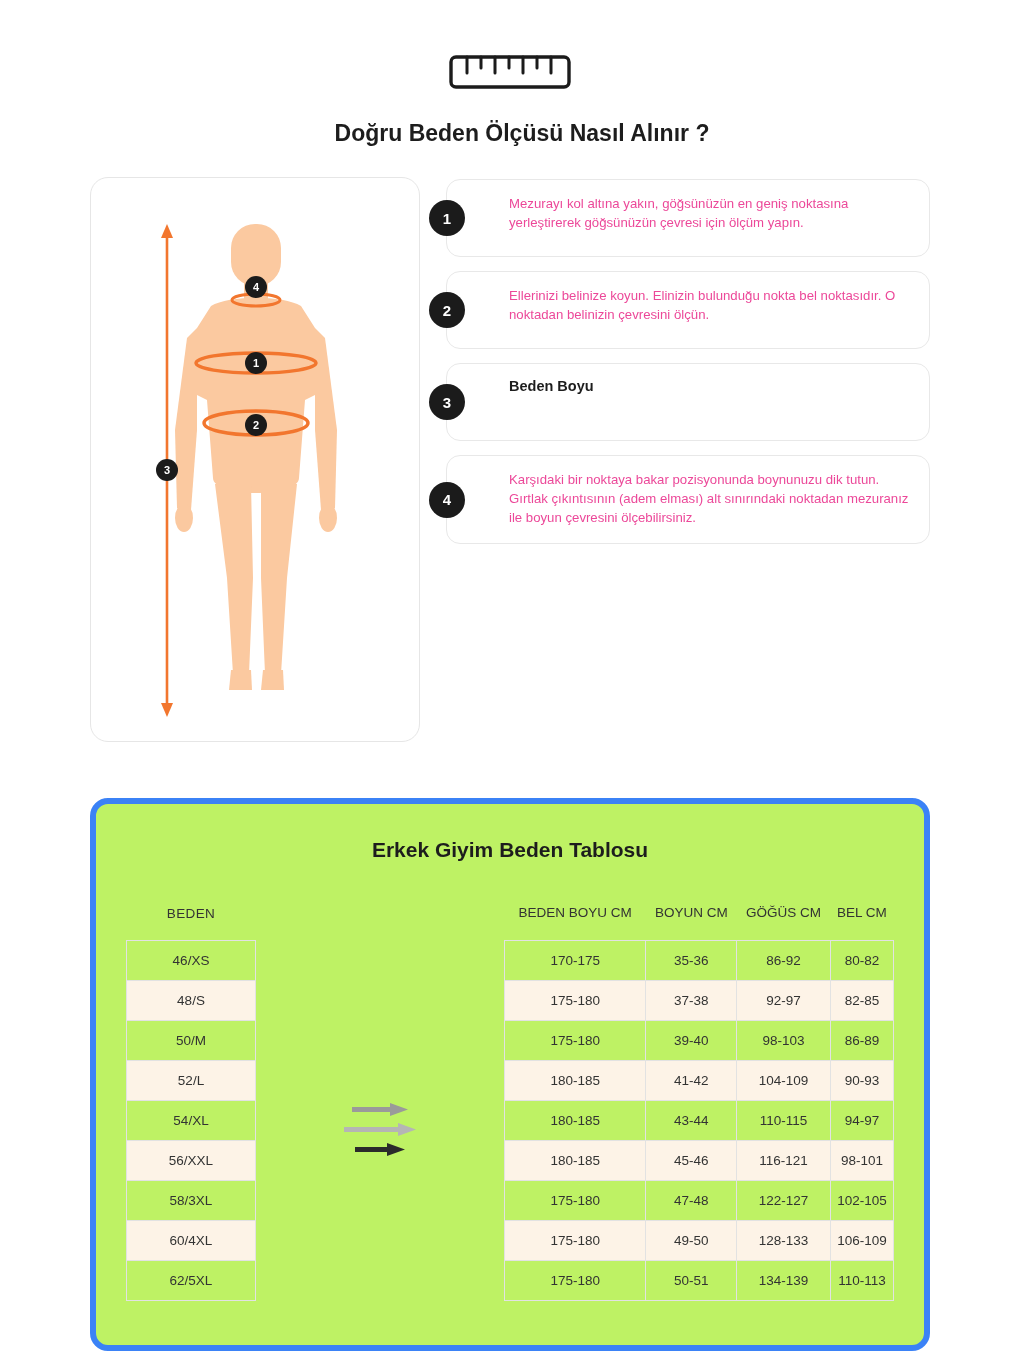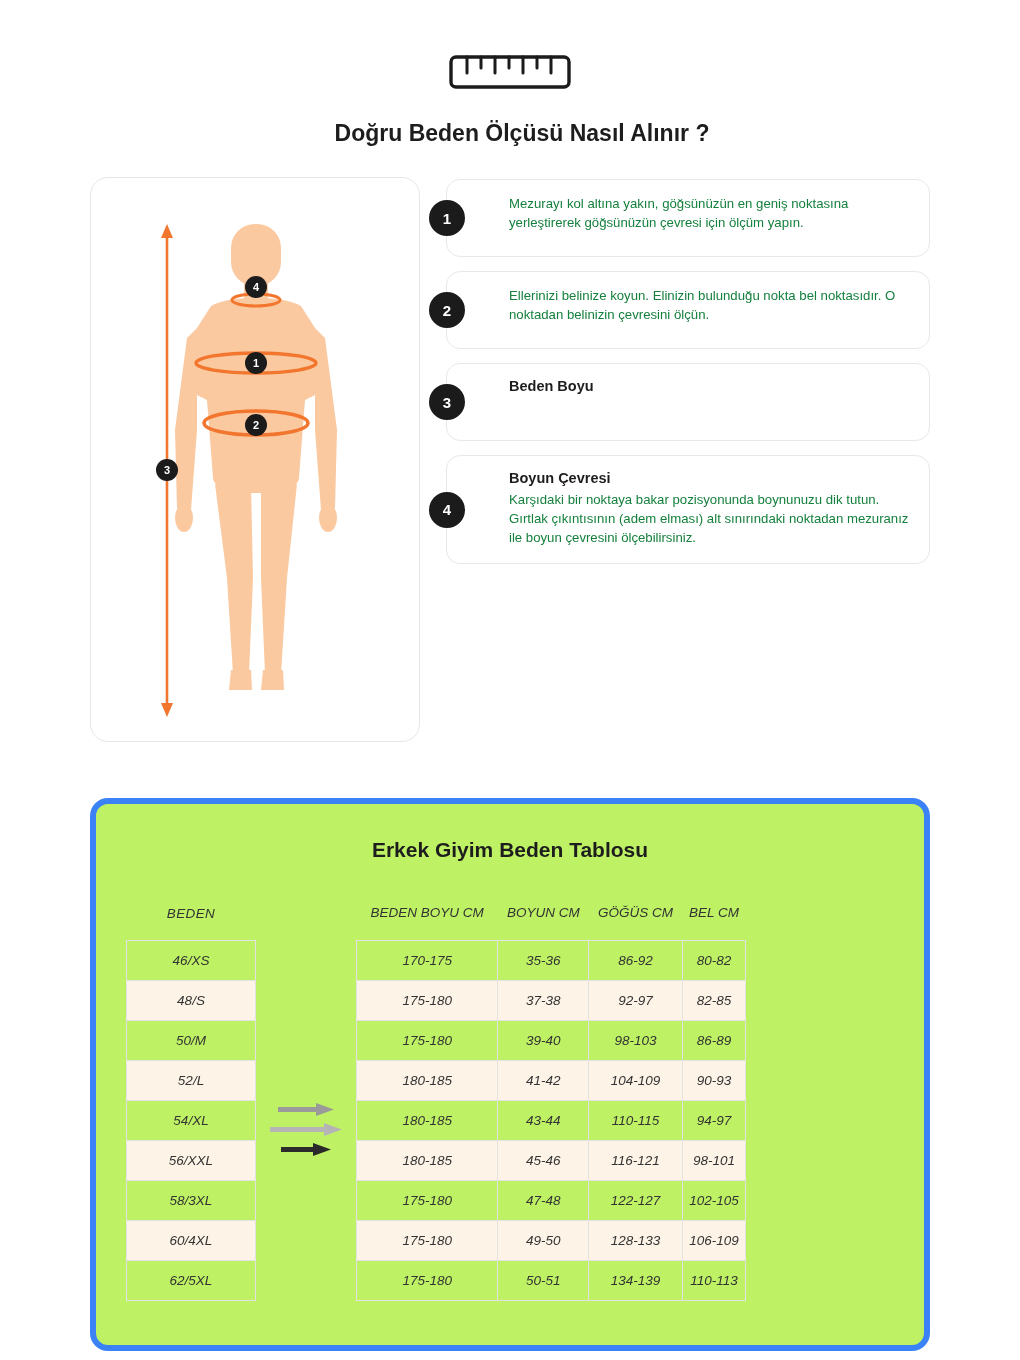--- a/index.html
+++ b/index.html
@@ -61,21 +61,21 @@
     transform: translateY(-50%);
     width: 36px; height: 36px;
     border-radius: 50%;
     background: #1b1b1b;
     color: #fff;
     font-size: 15px;
     font-weight: bold;
     display: flex; align-items: center; justify-content: center;
   }
   .step-title { font-size: 14.5px; font-weight: bold; color: #1d1d1d; margin-bottom: 4px; }
-  .step-text { font-size: 13.2px; line-height: 1.45; color: #15803d; }
+  .step-text { font-size: 13.2px; line-height: 1.45; color: #ec4899; }
 
   
   .fig-svg { position: absolute; left: 0; top: 0; width: 330px; height: 565px; }
   .badge {
     position: absolute;
     width: 22px; height: 22px;
     border-radius: 50%;
     background: #1b1b1b;
     color: #fff;
     font-size: 11px;
@@ -92,21 +92,21 @@
     background: #bef264;
     padding: 34px 30px 44px 30px;
   }
   .table-title {
     text-align: center;
     font-size: 21px;
     font-weight: bold;
     color: #1d1d1d;
     margin-bottom: 26px;
   }
-  .table-layout { display: flex; align-items: flex-start; justify-content: flex-start; font-style: italic; }
+  .table-layout { display: flex; align-items: flex-start; justify-content: space-between; }
 
   table { border-collapse: collapse; }
   th, td {
     font-size: 13.5px;
     color: #333;
     text-align: center;
     padding: 0;
     height: 40px;
     font-weight: normal;
   }
@@ -211,21 +211,20 @@
         <div class="step-text">Ellerinizi belinize koyun. Elinizin bulunduğu nokta bel noktasıdır. O noktadan belinizin çevresini ölçün.</div>
       </div>
 
       <div class="step">
         <div class="step-num">3</div>
         <div class="step-title">Beden Boyu</div>
       </div>
 
       <div class="step">
         <div class="step-num">4</div>
-        <div class="step-title">Boyun Çevresi</div>
         <div class="step-text">Karşıdaki bir noktaya bakar pozisyonunda boynunuzu dik tutun. Gırtlak çıkıntısının (adem elması) alt sınırındaki noktadan mezuranız ile boyun çevresini ölçebilirsiniz.</div>
       </div>
 
     </div>
   </div>
 
   <div class="table-card">
     <div class="table-title">Erkek Giyim Beden Tablosu</div>
 
     <div class="table-layout">

